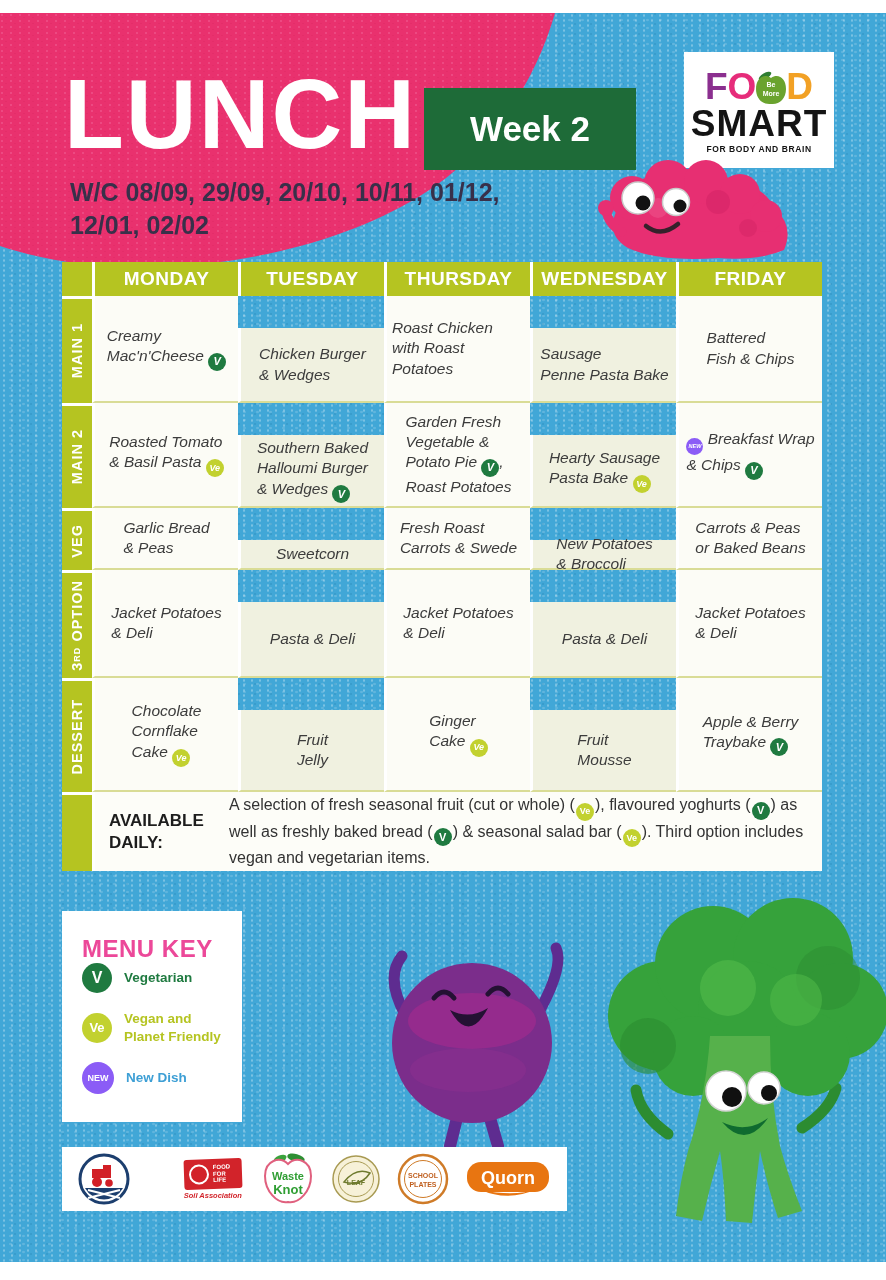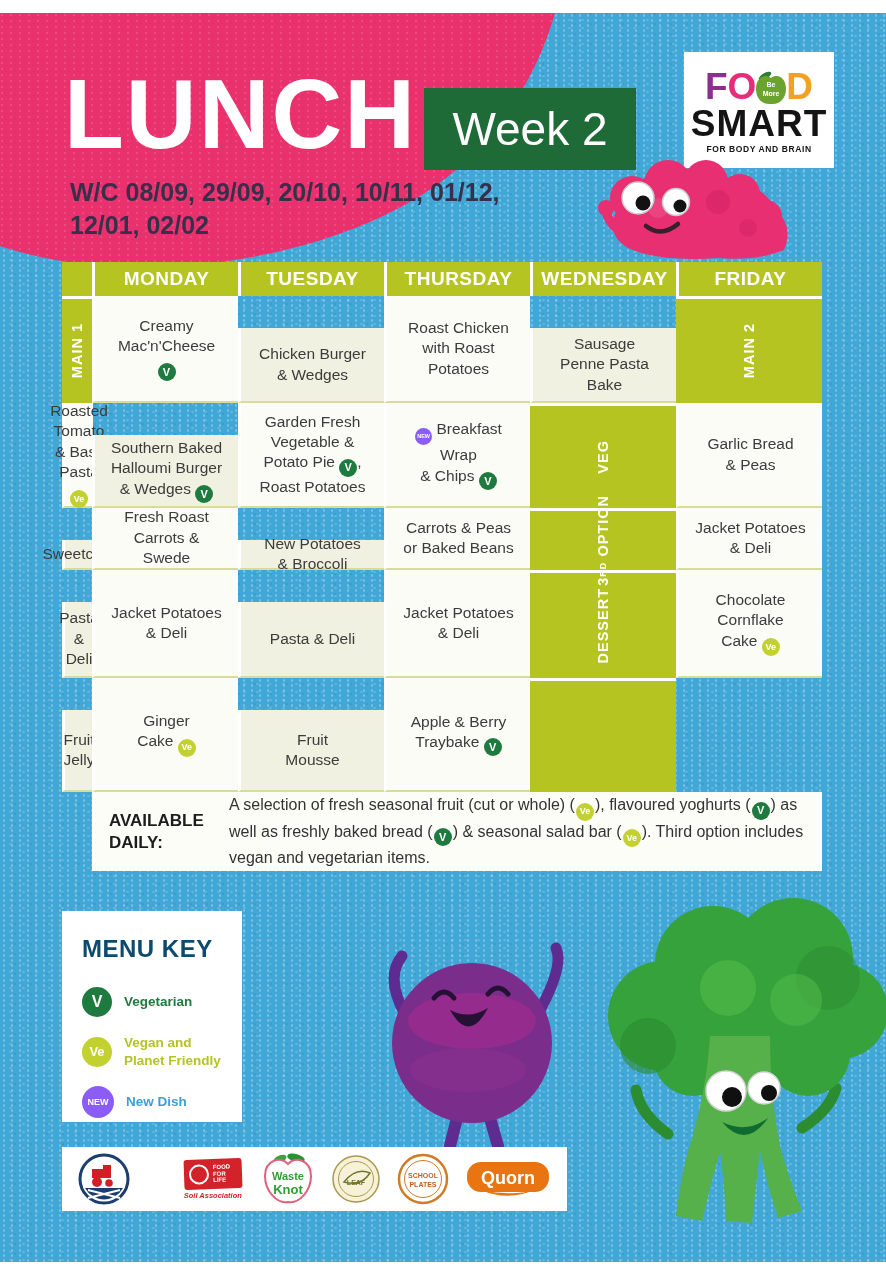--- a/index.html
+++ b/index.html
@@ -24,21 +24,21 @@
 
   .page-title {
     position: absolute; left: 64px; top: 68px;
     font-size: 98px; font-weight: 800; letter-spacing: 2px;
     color: #ffffff; line-height: 0.95;
   }
   .week-box {
     position: absolute; left: 424px; top: 88px; width: 212px; height: 82px;
     background: #1e6b38; display: flex; align-items: center; justify-content: center;
   }
-  .week-box span { color:#fff; font-size: 46px; font-weight: 400; }
+  .week-box span { color:#fff; font-size: 35px; font-weight: 700; }
   .dates {
     position: absolute; left: 70px; top: 176px;
     font-size: 25px; font-weight: 700; color: #38304a;
     line-height: 1.32; white-space: pre-line;
   }
 
   
   .foodsmart { position:absolute; left: 684px; top: 52px; width: 150px; height: 116px;
     background:#fff; text-align:center; padding-top: 6px; }
   .food-line { font-size: 37px; font-weight: 800; line-height: 40px; letter-spacing: 0; margin-top: 9px; }
@@ -65,23 +65,23 @@
   .row-label {
     background: #b5c421; display: flex; align-items: center; justify-content: center;
     border-top: 3px solid #fff;
   }
   .row-label .vtxt {
     writing-mode: vertical-rl; transform: rotate(180deg);
     color: #fff; font-weight: 800; font-size: 14.5px; letter-spacing: 1px; white-space: nowrap;
   }
   .row-label .sup { font-size: 9px; font-weight: 800; }
   .cell {
-    display: flex; align-items: center; justify-content: center; text-align: center;
-    padding: 4px 14px; border-left: 3px solid #fff; border-bottom: 2px solid #d9dc96;
-    font-size: 15.5px; color: #3c3c3c; line-height: 1.32;
+    display: flex; align-items: center; justify-content: center; text-align: left;
+    padding: 4px 5px; border-left: 3px solid #fff; border-bottom: 2px solid #d9dc96;
+    font-size: 15.5px; color: #3c3c3c; line-height: 1.32; font-style: italic;
   }
   .cell.odd  { background: #fcfcf6; }
   .cell.even { background: #f0f1e0; margin-top: 32px; }
   .txt { white-space: pre-line; }
   .badge {
     display: inline-flex; align-items: center; justify-content: center;
     border-radius: 50%; color: #fff; font-weight: 800; vertical-align: -4px;
     line-height: 1;
   }
   .cell-badge { width: 18px; height: 18px; }
@@ -98,21 +98,21 @@
   .avail-label { font-weight: 800; font-size: 17px; color: #1d1d1d; white-space: pre-line;
     line-height: 1.25; flex: 0 0 112px; }
   .avail-text { font-size: 16px; color: #333; line-height: 1.32; }
   .avail-text .badge { margin: 0 1px; }
 
   
   .menu-key {
     position: absolute; left: 62px; top: 911px; width: 180px; height: 211px;
     background: #fff; padding: 24px 0 0 20px;
   }
-  .menu-key h2 { font-size: 24px; font-weight: 800; color: #0c4a6e; letter-spacing: .5px; margin-bottom: 24px; }
+  .menu-key h2 { font-size: 24px; font-weight: 800; color: #ec4899; letter-spacing: .5px; }
   .key-item { display: flex; align-items: center; gap: 12px; margin-bottom: 17px; }
   .key-badge { width: 30px; height: 30px; font-size: 16px; }
   .key-badge.b-Ve { font-size: 13px; }
   .key-badge.b-NEW { width: 32px; height: 32px; font-size: 9px; }
   .key-label { font-weight: 700; font-size: 13.5px; line-height: 1.3; white-space: pre-line; }
   .kc-V { color: #1f7a40; } .kc-Ve { color: #b5c421; } .kc-NEW { color: #3d9fd5; }
 
   
   .logo-bar {
     position: absolute; left: 62px; top: 1147px; width: 505px; height: 64px;
@@ -208,37 +208,45 @@
 &amp; Wedges</span></div>
       </div>
       <div class="cell odd">
         <div class="cell-inner"><span class="txt">Roast Chicken
 with Roast Potatoes</span></div>
       </div>
       <div class="cell even">
         <div class="cell-inner"><span class="txt">Sausage
 Penne Pasta Bake</span></div>
       </div>
+      <div class="cell odd">
+        <div class="cell-inner"><span class="txt">Battered
+Fish &amp; Chips</span></div>
+      </div>
       <div class="row-label">
         <span class="vtxt"><span>MAIN 2</span></span>
       </div>
       <div class="cell odd">
         <div class="cell-inner"><span class="txt">Roasted Tomato
 &amp; Basil Pasta </span><span class="badge cell-badge b-Ve">Ve</span></div>
       </div>
       <div class="cell even">
         <div class="cell-inner"><span class="txt">Southern Baked
 Halloumi Burger
 &amp; Wedges </span><span class="badge cell-badge b-V">V</span></div>
       </div>
       <div class="cell odd">
         <div class="cell-inner"><span class="txt">Garden Fresh
 Vegetable &amp;
 Potato Pie </span><span class="badge cell-badge b-V">V</span><span class="txt">,
 Roast Potatoes</span></div>
+      </div>
+      <div class="cell even">
+        <div class="cell-inner"><span class="txt">Hearty Sausage
+Pasta Bake </span><span class="badge cell-badge b-Ve">Ve</span></div>
       </div>
       <div class="cell odd">
         <div class="cell-inner"><span class="badge cell-badge b-NEW">NEW</span><span class="txt"> Breakfast Wrap
 &amp; Chips </span><span class="badge cell-badge b-V">V</span></div>
       </div>
       <div class="row-label">
         <span class="vtxt"><span>VEG</span></span>
       </div>
       <div class="cell odd">
         <div class="cell-inner"><span class="txt">Garlic Bread

